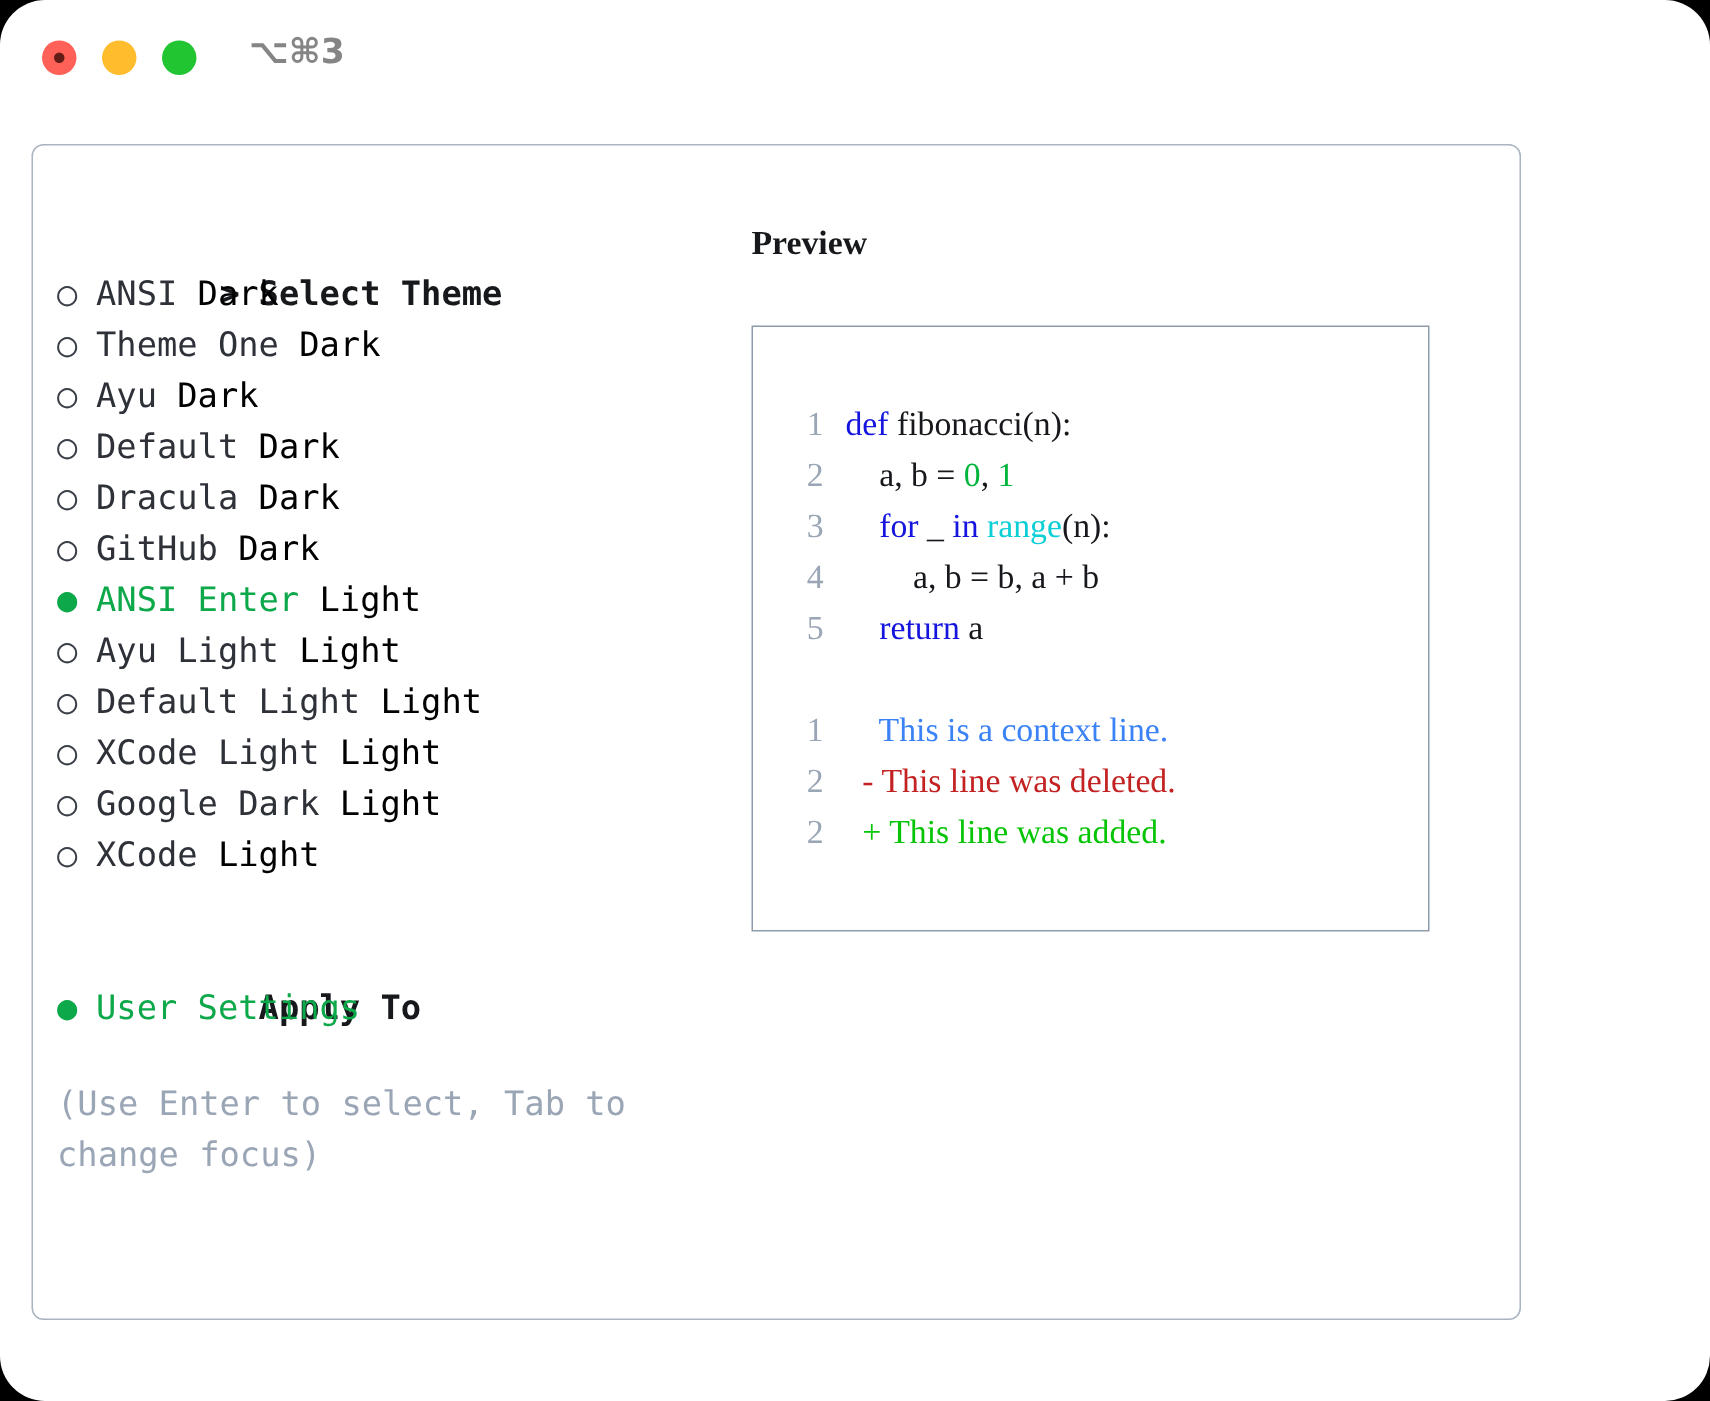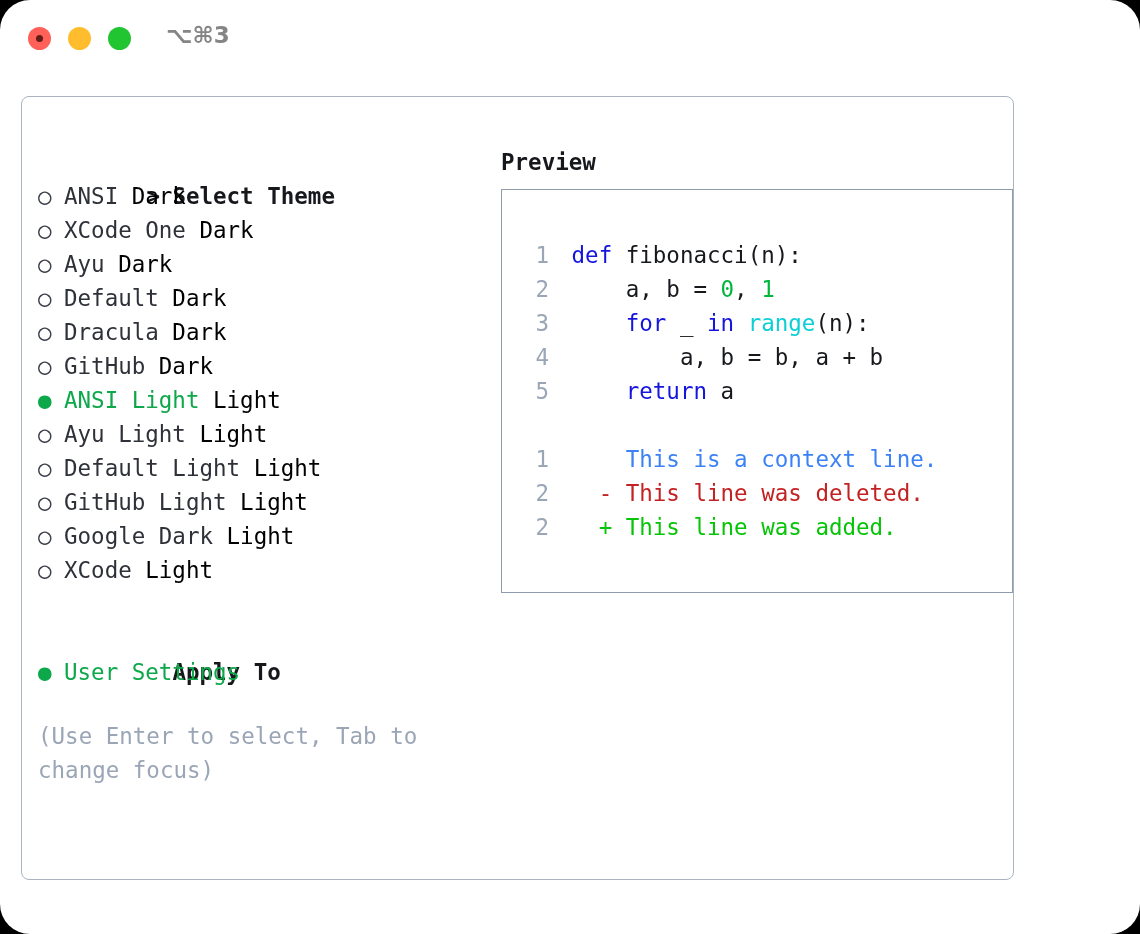--- a/index.html
+++ b/index.html
@@ -131,31 +131,32 @@
     width: 420px;
     white-space: pre-wrap;
   }
 
   
   #right-col {
     position: absolute;
     left: 479px;
     top: 48px;
     width: 490px;
+    font-family: Liberation Serif, serif;
   }
   #preview-title {
     font-size: 22.5px;
     font-weight: 700;
     color: #16181c;
     line-height: 34px;
     white-space: pre;
   }
   #preview-box {
-    margin-top: 10px;
-    width: 512px;
+    margin-top: 38px;
+    width: 452px;
     height: 404px;
     border: 1.5px solid #8e9bab;
     box-sizing: border-box;
     background: #ffffff;
     position: relative;
   }
   #code {
     position: absolute;
     left: 21px;
     top: 48px;
@@ -195,29 +196,29 @@
   <div id="panel">
 
     <div id="left-col">
 
       <div class="head-row">
         <span class="bullet">&gt; </span><span>Select Theme</span>
       </div>
 
       <div id="theme-items">
           <div class="row"><span class="bullet unsel">○ </span><span class="item-name">ANSI</span><span class="item-variant"> Dark</span></div>
-          <div class="row"><span class="bullet unsel">○ </span><span class="item-name">XCode One</span><span class="item-variant"> Dark</span></div>
+          <div class="row"><span class="bullet unsel">○ </span><span class="item-name">Theme One</span><span class="item-variant"> Dark</span></div>
           <div class="row"><span class="bullet unsel">○ </span><span class="item-name">Ayu</span><span class="item-variant"> Dark</span></div>
           <div class="row"><span class="bullet unsel">○ </span><span class="item-name">Default</span><span class="item-variant"> Dark</span></div>
           <div class="row"><span class="bullet unsel">○ </span><span class="item-name">Dracula</span><span class="item-variant"> Dark</span></div>
           <div class="row"><span class="bullet unsel">○ </span><span class="item-name">GitHub</span><span class="item-variant"> Dark</span></div>
-          <div class="row"><span class="bullet sel">● </span><span class="item-name sel">ANSI Light</span><span class="item-variant"> Light</span></div>
+          <div class="row"><span class="bullet sel">● </span><span class="item-name sel">ANSI Enter</span><span class="item-variant"> Light</span></div>
           <div class="row"><span class="bullet unsel">○ </span><span class="item-name">Ayu Light</span><span class="item-variant"> Light</span></div>
           <div class="row"><span class="bullet unsel">○ </span><span class="item-name">Default Light</span><span class="item-variant"> Light</span></div>
-          <div class="row"><span class="bullet unsel">○ </span><span class="item-name">GitHub Light</span><span class="item-variant"> Light</span></div>
+          <div class="row"><span class="bullet unsel">○ </span><span class="item-name">XCode Light</span><span class="item-variant"> Light</span></div>
           <div class="row"><span class="bullet unsel">○ </span><span class="item-name">Google Dark</span><span class="item-variant"> Light</span></div>
           <div class="row"><span class="bullet unsel">○ </span><span class="item-name">XCode</span><span class="item-variant"> Light</span></div>
         </div>
 
       <div class="spacer-34"></div>
 
       <div class="section-head">
         <span class="bullet"> </span><span>Apply To</span>
       </div>
 

